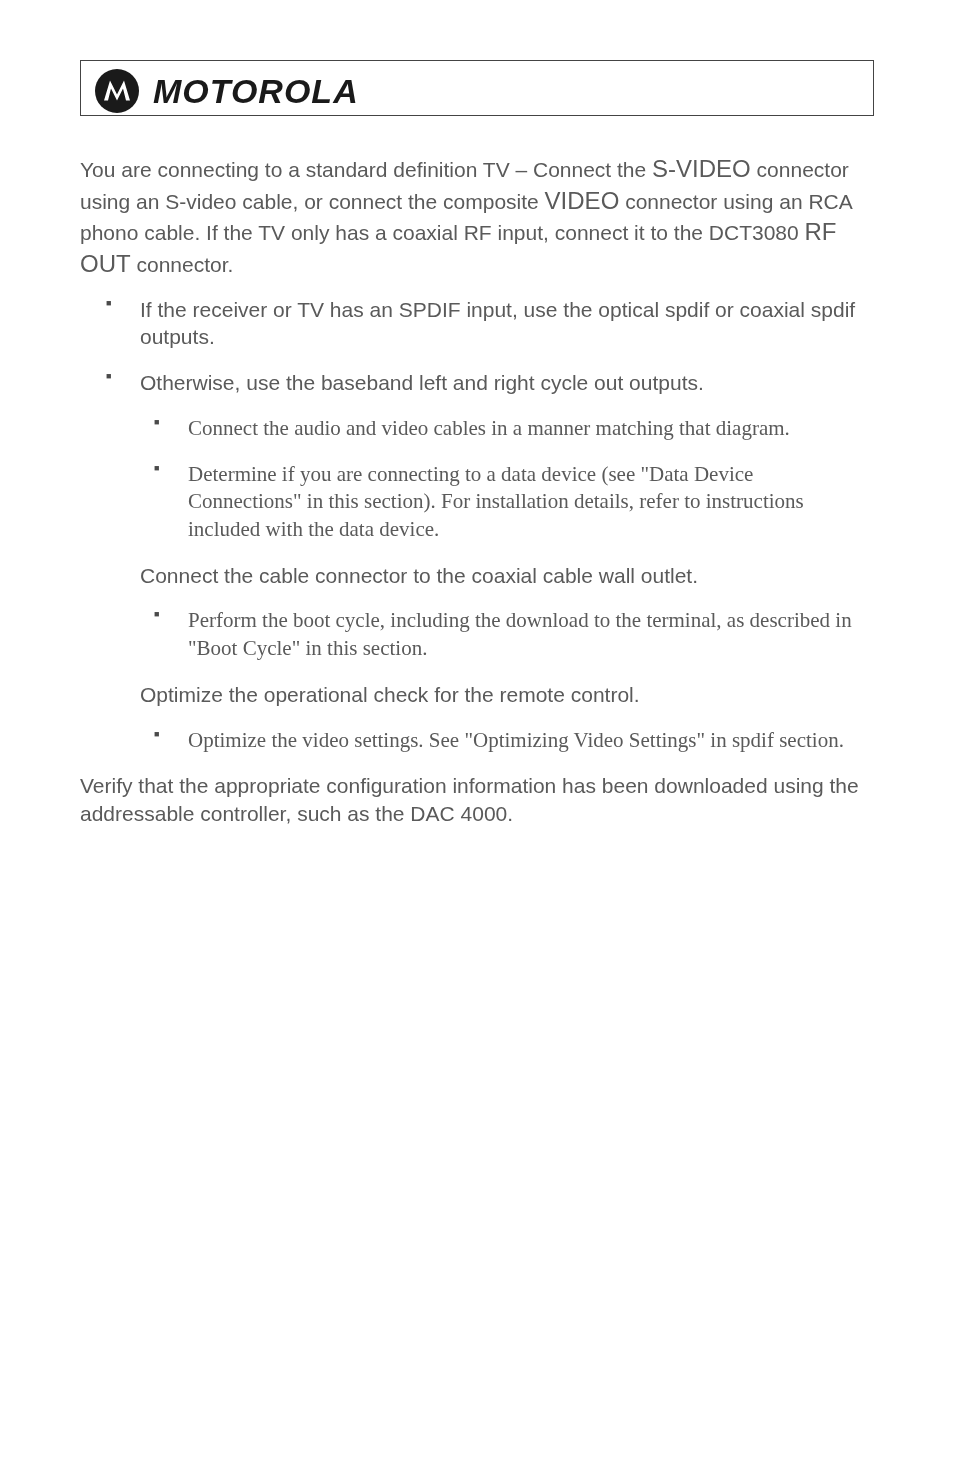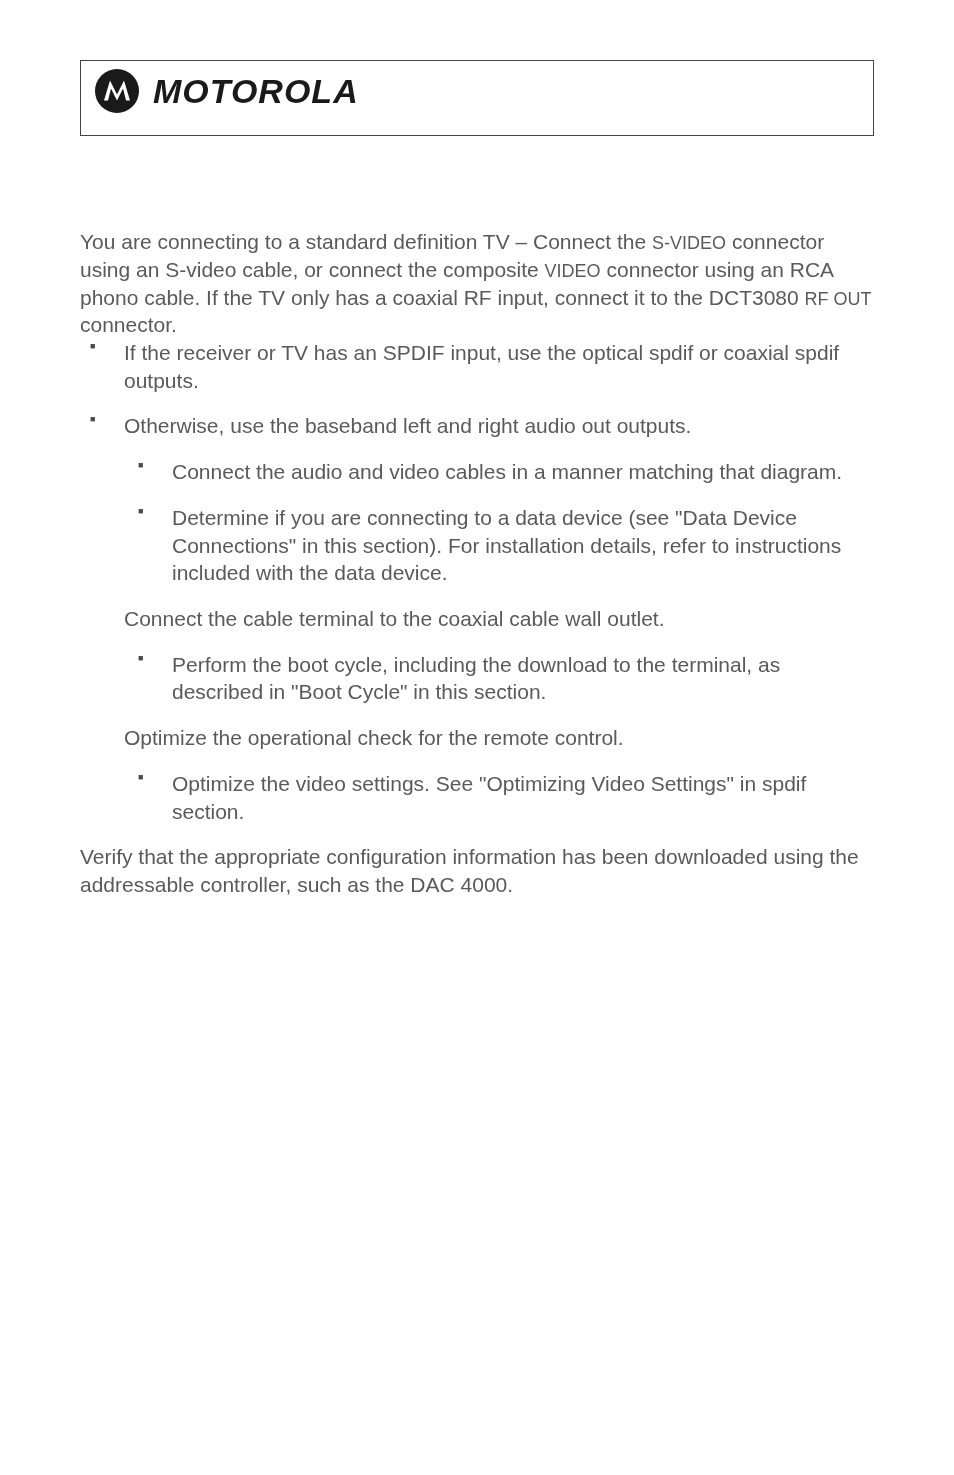--- a/index.html
+++ b/index.html
@@ -13,22 +13,22 @@
   .page {
     width: 954px;
     min-height: 1475px;
     padding: 60px 80px 80px 80px;
     box-sizing: border-box;
   }
   .header-box {
     border: 1px solid #444;
     display: flex;
     align-items: center;
-    padding: 8px 14px 22px 14px;
-    margin-bottom: 92px;
+    padding: 8px 14px 2px 14px;
+    margin-bottom: 37px;
   }
   .logo-circle {
     width: 44px;
     height: 44px;
     border-radius: 50%;
     background: #1a1a1a;
     position: relative;
     margin-right: 14px;
     flex: 0 0 44px;
   }
@@ -50,21 +50,21 @@
     line-height: 1.32;
   }
   p {
     margin: 0 0 0 0;
   }
   .para-block {
     margin-bottom: 0;
   }
   ul.outer {
     list-style: none;
-    margin: 0;
+    margin: 16px;
     padding: 0;
   }
   ul.outer > li {
     position: relative;
     padding-left: 44px;
     margin: 0 0 18px 0;
   }
   ul.outer > li::before {
     content: "■";
     position: absolute;
@@ -75,34 +75,35 @@
   }
   ul.inner {
     list-style: none;
     margin: 18px 0 0 0;
     padding: 0;
   }
   ul.inner > li {
     position: relative;
     padding-left: 48px;
     margin: 0 0 18px 0;
+    font-family: Liberation Serif, serif;
   }
   ul.inner > li::before {
     content: "■";
     position: absolute;
     left: 14px;
     top: 2px;
     font-size: 9px;
     color: #4a4a4a;
   }
   .indented-para {
     margin: 0 0 18px 44px;
   }
   .smallcaps {
-    font-size: 18px;
+    font-size: 24px;
   }
   .last-para {
     margin-top: 0;
   }
 </style>
 </head>
 <body>
 
 <div class="page">
 
@@ -120,33 +121,33 @@
     <p class="para-block">
       <span>You are connecting to a standard definition TV – Connect the </span><span class="smallcaps">S-VIDEO</span><span> connector using an S-video cable, or connect the composite </span><span class="smallcaps">VIDEO</span><span> connector using an RCA phono cable. If the TV only has a coaxial RF input, connect it to the DCT3080 </span><span class="smallcaps">RF OUT</span><span> connector.</span>
     </p>
 
 
     <ul class="outer">
       <li>
         <span>If the receiver or TV has an SPDIF input, use the optical spdif or coaxial spdif outputs.</span>
       </li>
       <li>
-        <span>Otherwise, use the baseband left and right audio out outputs.</span>
+        <span>Otherwise, use the baseband left and right cycle out outputs.</span>
 
 
         <ul class="inner">
           <li>
             <span>Connect the audio and video cables in a manner matching that diagram.</span>
           </li>
           <li>
             <span>Determine if you are connecting to a data device (see "Data Device Connections" in this section). For installation details, refer to instructions included with the data device.</span>
           </li>
         </ul>
 
-        <p style="margin:0 0 0 0;">Connect the cable terminal to the coaxial cable wall outlet.</p>
+        <p style="margin:0 0 0 0;">Connect the cable connector to the coaxial cable wall outlet.</p>
 
         <ul class="inner">
           <li>
             <span>Perform the boot cycle, including the download to the terminal, as described in "Boot Cycle" in this section.</span>
           </li>
         </ul>
 
         <p style="margin:0 0 0 0;">Optimize the operational check for the remote control.</p>
 
         <ul class="inner">

